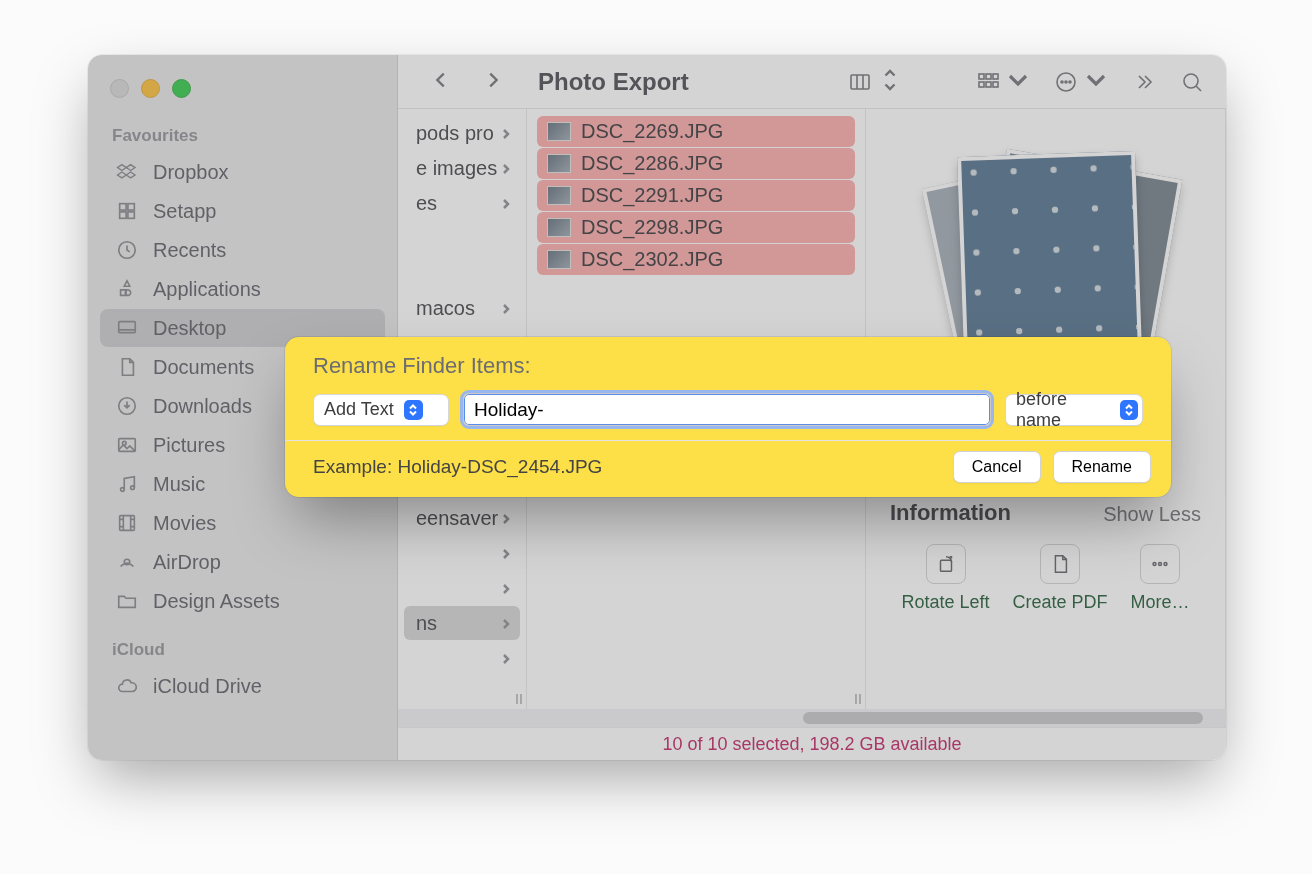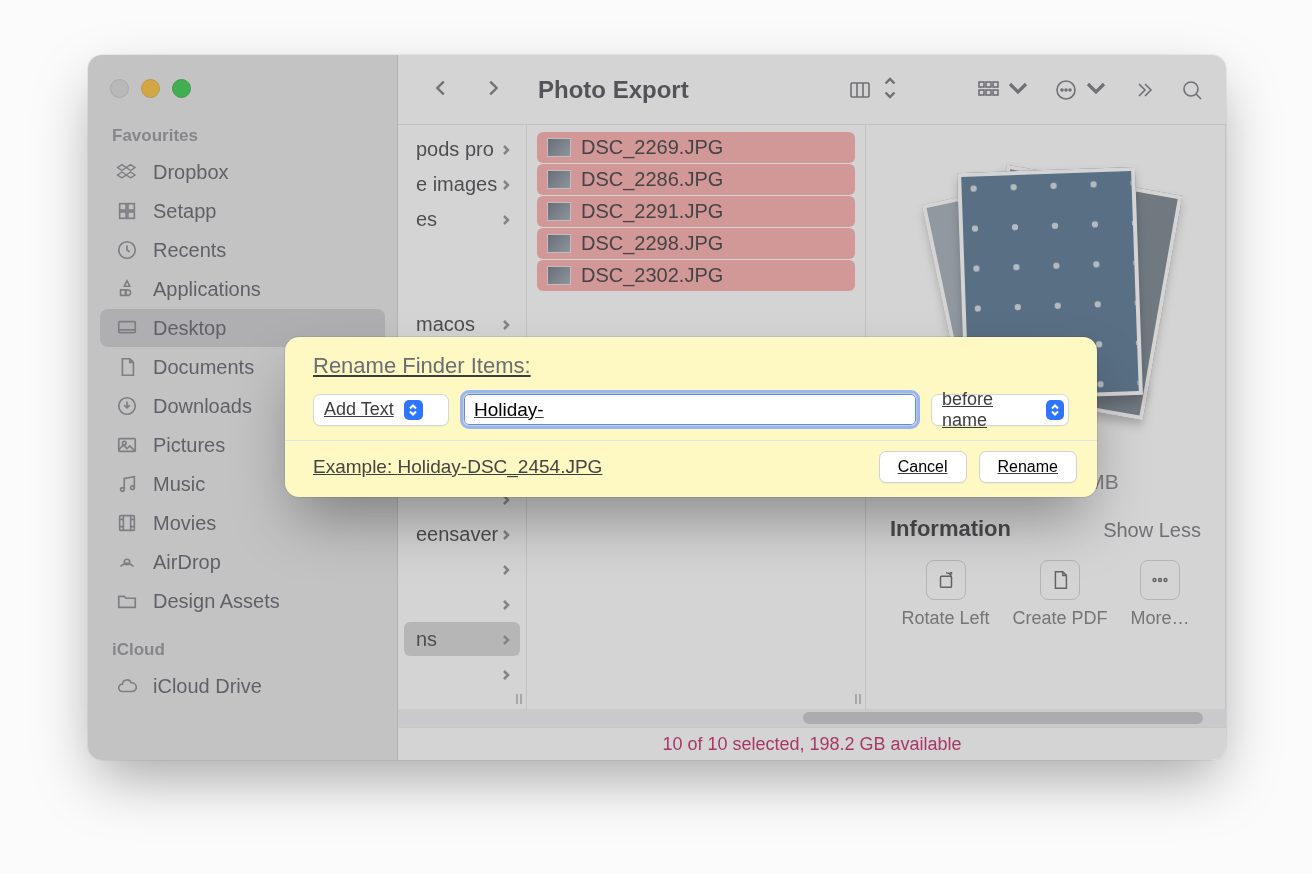--- a/index.html
+++ b/index.html
@@ -88,21 +88,21 @@
     flex: 1;
     display: flex;
     flex-direction: column;
     min-width: 0;
     position: relative;
     background: #fff;
   }
 
   
   .toolbar {
-    height: 70px;
+    height: 54px;
     display: flex;
     align-items: center;
     padding: 0 22px;
     gap: 24px;
     border-bottom: 1px solid #e5e5e5;
     box-sizing: border-box;
   }
   .nav-arrows { display: flex; gap: 30px; color: #6a6a72; margin-left: 10px }
   .nav-arrows svg { width: 22px; height: 22px; stroke: currentColor; fill: none; stroke-width: 2.5; }
   .title {
@@ -182,21 +182,21 @@
   }
   .stack .ph.a { transform: rotate(-12deg) translate(-20px,10px); background:#9da7b1;}
   .stack .ph.b { transform: rotate(10deg) translate(26px,4px); background:#6c7884;}
   .stack .ph.c { transform: rotate(-2deg); background: radial-gradient(circle at 30% 30%, #cfd7dd 8%, transparent 9%) 0 0/40px 40px, #4a6a88; }
   .info-title { font-size: 26px; font-weight: 800; color: #36363b; }
   .info-sub { font-size: 21px; color: #7e7e84; margin-top: 4px; }
   .info-row { display:flex; justify-content:space-between; align-items:flex-end; margin-top:22px;}
   .info-row .lbl { font-size: 22px; font-weight: 700; color:#36363b;}
   .info-row .link { font-size: 20px; color:#6d6d74;}
   .qa { display:flex; justify-content:space-around; margin-top:18px; }
-  .qa-item { display:flex; flex-direction:column; align-items:center; gap:8px; font-size:18px; color:#737373;}
+  .qa-item { display:flex; flex-direction:column; align-items:center; gap:8px; font-size:18px; color:#14532d;}
   .qa-item .ic { width:38px;height:38px; border:1px solid #d0d0d4; border-radius:8px; display:flex;align-items:center;justify-content:center;color:#5b5b61;}
   .qa-item .ic svg{width:22px;height:22px;stroke:currentColor;fill:none;stroke-width:1.6;}
 
   
   .hscroll {
     height: 18px;
     background: #f1f1f3;
     position: relative;
     margin: 0 0 0 0;
   }
@@ -219,27 +219,26 @@
     font-size: 18px;
     color: #be185d;
     border-top: 1px solid #eaeaea;
   }
 
   
   .sheet {
     position: absolute;
     left: 285px;
     top: 337px;
-    width: 812px;
-    background: #fef9c3;
+    width: 886px;
+    background: #fde047;
     border-radius: 14px;
     box-shadow: 0 30px 60px -10px rgba(0,0,0,0.35), 0 0 0 1px rgba(0,0,0,0.08);
     z-index: 20;
     font-size: 18px;
-    text-decoration: underline;
   }
   .sheet-top {
     padding: 16px 28px 14px 28px;
   }
   .sheet-title { font-size: 22px; color: #6c6c72; margin-bottom: 14px; }
   .controls { display:flex; gap:14px; align-items:center; }
   .dropdown {
     height: 30px;
     display:flex; align-items:center;
     border: 1px solid #d6d6d9;

